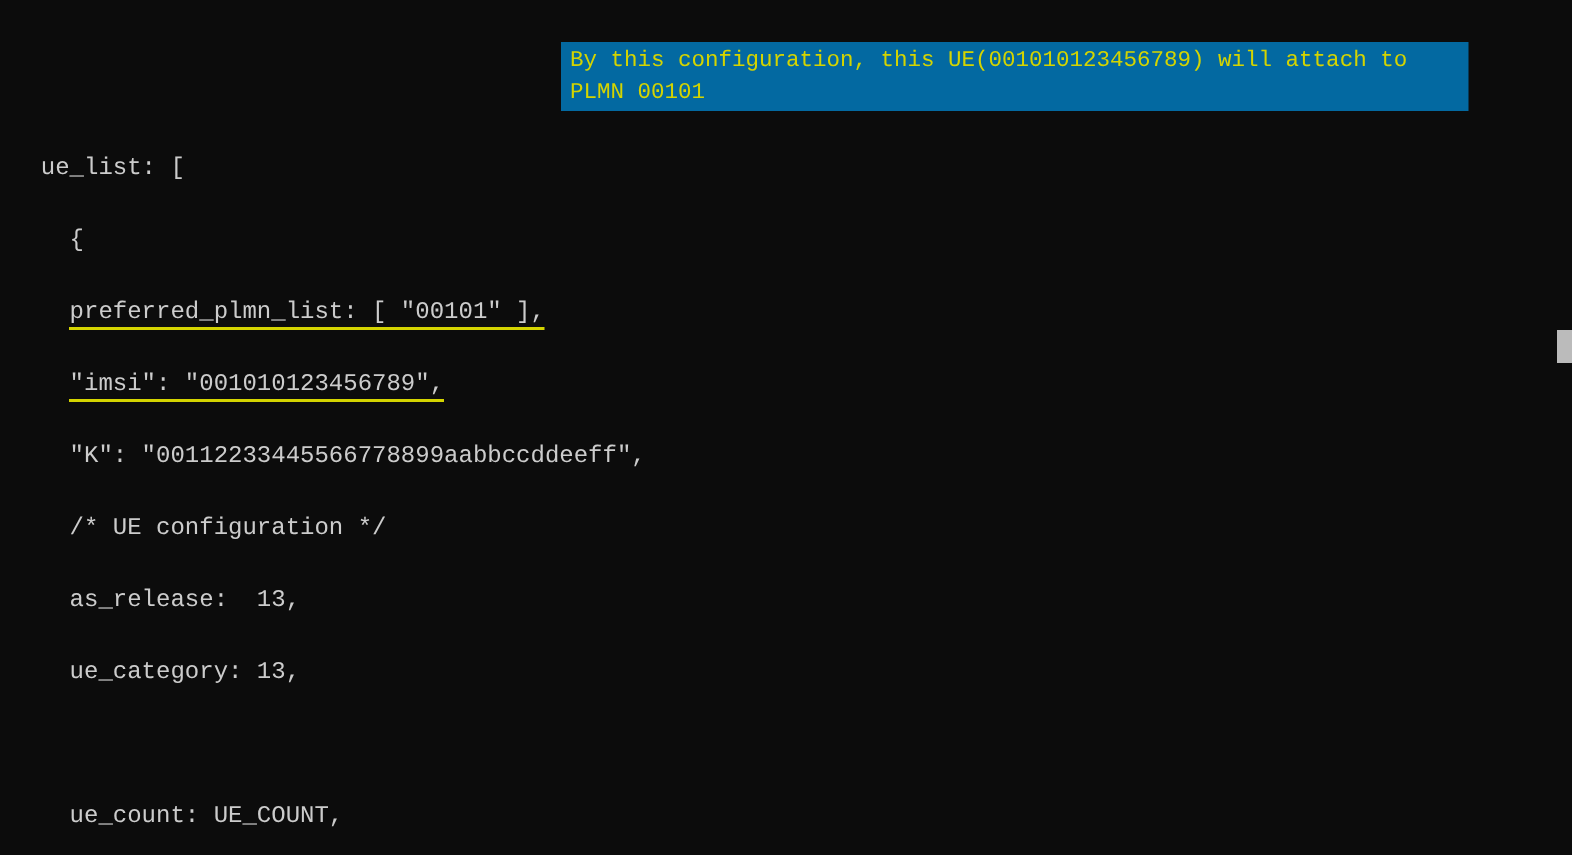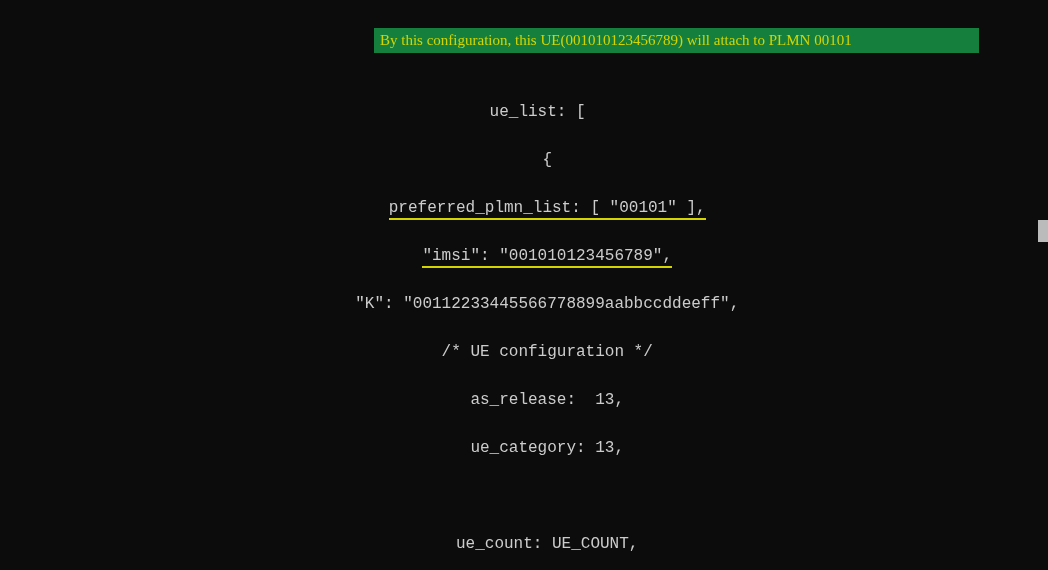--- a/index.html
+++ b/index.html
@@ -16,32 +16,31 @@
       padding: 4px 0;
       width: 1048px;
       height: 570px;
       overflow: hidden;
       position: relative;
       white-space: pre;
     }
     .line {
       padding-left: 8px;
       height: 24px;
-      text-align: center;
     }
     .underline {
       border-bottom: 2px solid #d4d400;
       padding-bottom: 1px;
     }
     .annotation {
       position: absolute;
-      background-color: #15803d;
+      background-color: #0369a1;
       color: #d4d400;
       padding: 2px 6px;
-      font-family: Liberation Serif, serif;
+      font-family: Liberation Mono, monospace;
       font-size: 15px;
       line-height: 1.4;
       white-space: normal;
       top: 28px;
       left: 374px;
       width: 605px;
     }
     .scrollbar {
       position: absolute;
       right: 0;

